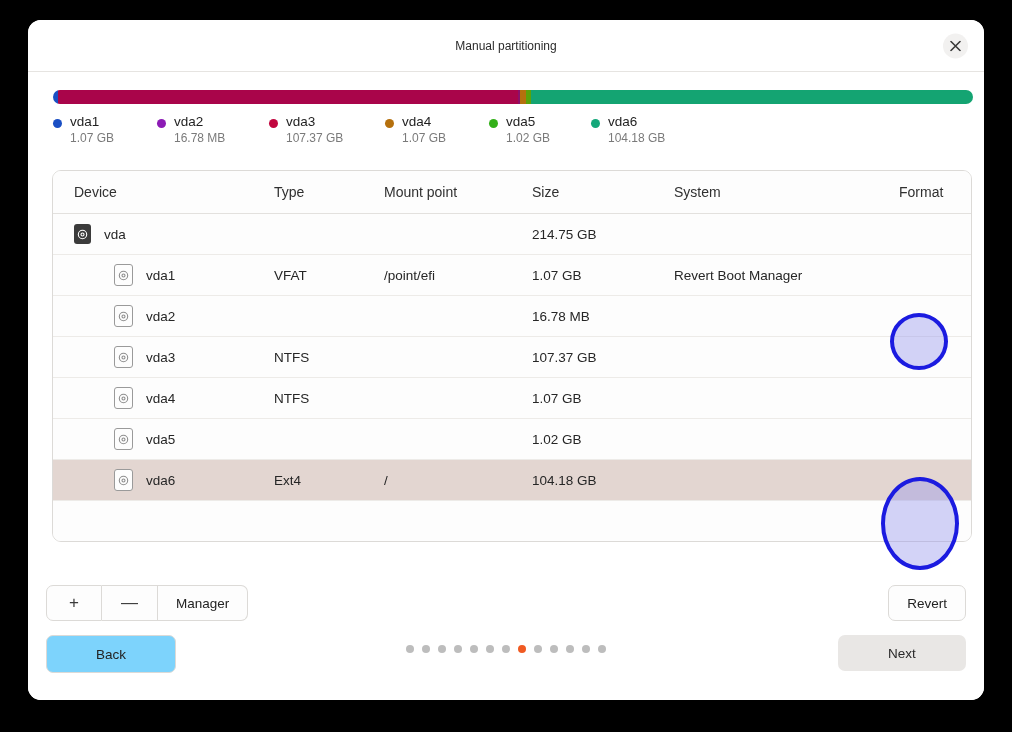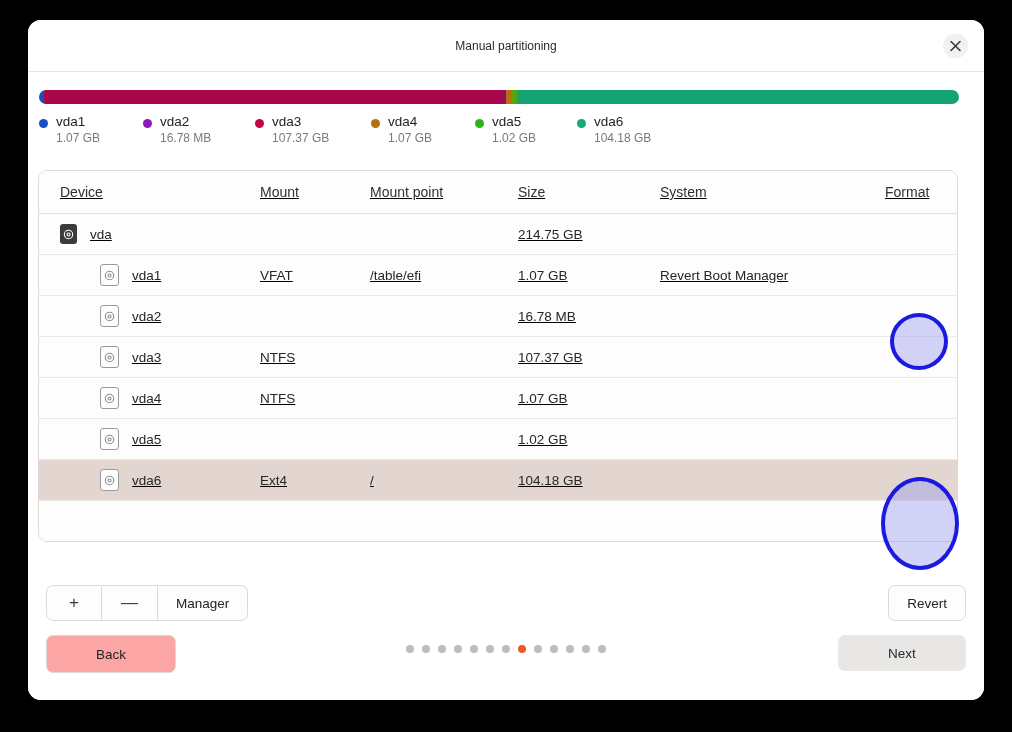--- a/index.html
+++ b/index.html
@@ -45,22 +45,21 @@
     background: #f2f1f0;
     display: flex; align-items: center; justify-content: center;
     cursor: pointer;
   }
   .close-btn svg { display: block; }
 
   
   .body {
     flex: 1 1 auto;
     position: relative;
-    padding: 0 10px;
-    text-decoration: underline;
+    padding: 0 24px;
   }
 
   
   .partbar-wrap {
     margin-top: 18px;
     padding: 0 1px;
   }
   .partbar {
     height: 14px;
     border-radius: 7px;
@@ -242,21 +241,21 @@
     height: 74px;
     position: relative;
     background: #ffffff;
   }
   .footer-back {
     position: absolute;
     left: 18px; top: 9px;
     width: 128px; height: 36px;
     border: 1px solid #dcdad7;
     border-radius: 7px;
-    background: #fca5a5;
+    background: #7dd3fc;
     display: flex; align-items: center; justify-content: center;
     font-size: 13.5px; color: #232323;
     cursor: pointer;
   }
   .footer-next {
     position: absolute;
     right: 18px; top: 9px;
     width: 128px; height: 36px;
     border-radius: 7px;
     background: #e9e7e5;
@@ -348,21 +347,21 @@
             </span>
           </div>
         </div>
     </div>
 
     <div class="table-frame">
       <table class="parts">
         <thead>
           <tr>
             <th class="col-device">Device</th>
-            <th class="col-type">Mount</th>
+            <th class="col-type">Type</th>
             <th class="col-mount">Mount point</th>
             <th class="col-size">Size</th>
             <th class="col-system">System</th>
             <th class="col-format">Format</th>
           </tr>
         </thead>
         <tbody id="parts-body">
             <tr>
               <td class="col-device">
                 <div class="dev-cell">
@@ -387,21 +386,21 @@
                   <span class="dev-icon part" style="color: rgb(141, 141, 141);">
                     <svg class="disc" width="11" height="11" viewBox="0 0 11 11">
                       <circle cx="5.5" cy="5.5" r="4.2" fill="none" stroke="currentColor" stroke-width="1.1"></circle>
                       <circle cx="5.5" cy="5.5" r="1.5" fill="none" stroke="currentColor" stroke-width="1.1"></circle>
                     </svg>
                   </span>
                   <span>vda1</span>
                 </div>
               </td>
               <td class="col-type">VFAT</td>
-              <td class="col-mount">/table/efi</td>
+              <td class="col-mount">/point/efi</td>
               <td class="col-size">1.07 GB</td>
               <td class="col-system">Revert Boot Manager</td>
               <td class="col-format"></td>
             </tr>
             <tr>
               <td class="col-device">
                 <div class="dev-cell indent">
                   <span class="dev-icon part" style="color: rgb(141, 141, 141);">
                     <svg class="disc" width="11" height="11" viewBox="0 0 11 11">
                       <circle cx="5.5" cy="5.5" r="4.2" fill="none" stroke="currentColor" stroke-width="1.1"></circle>

